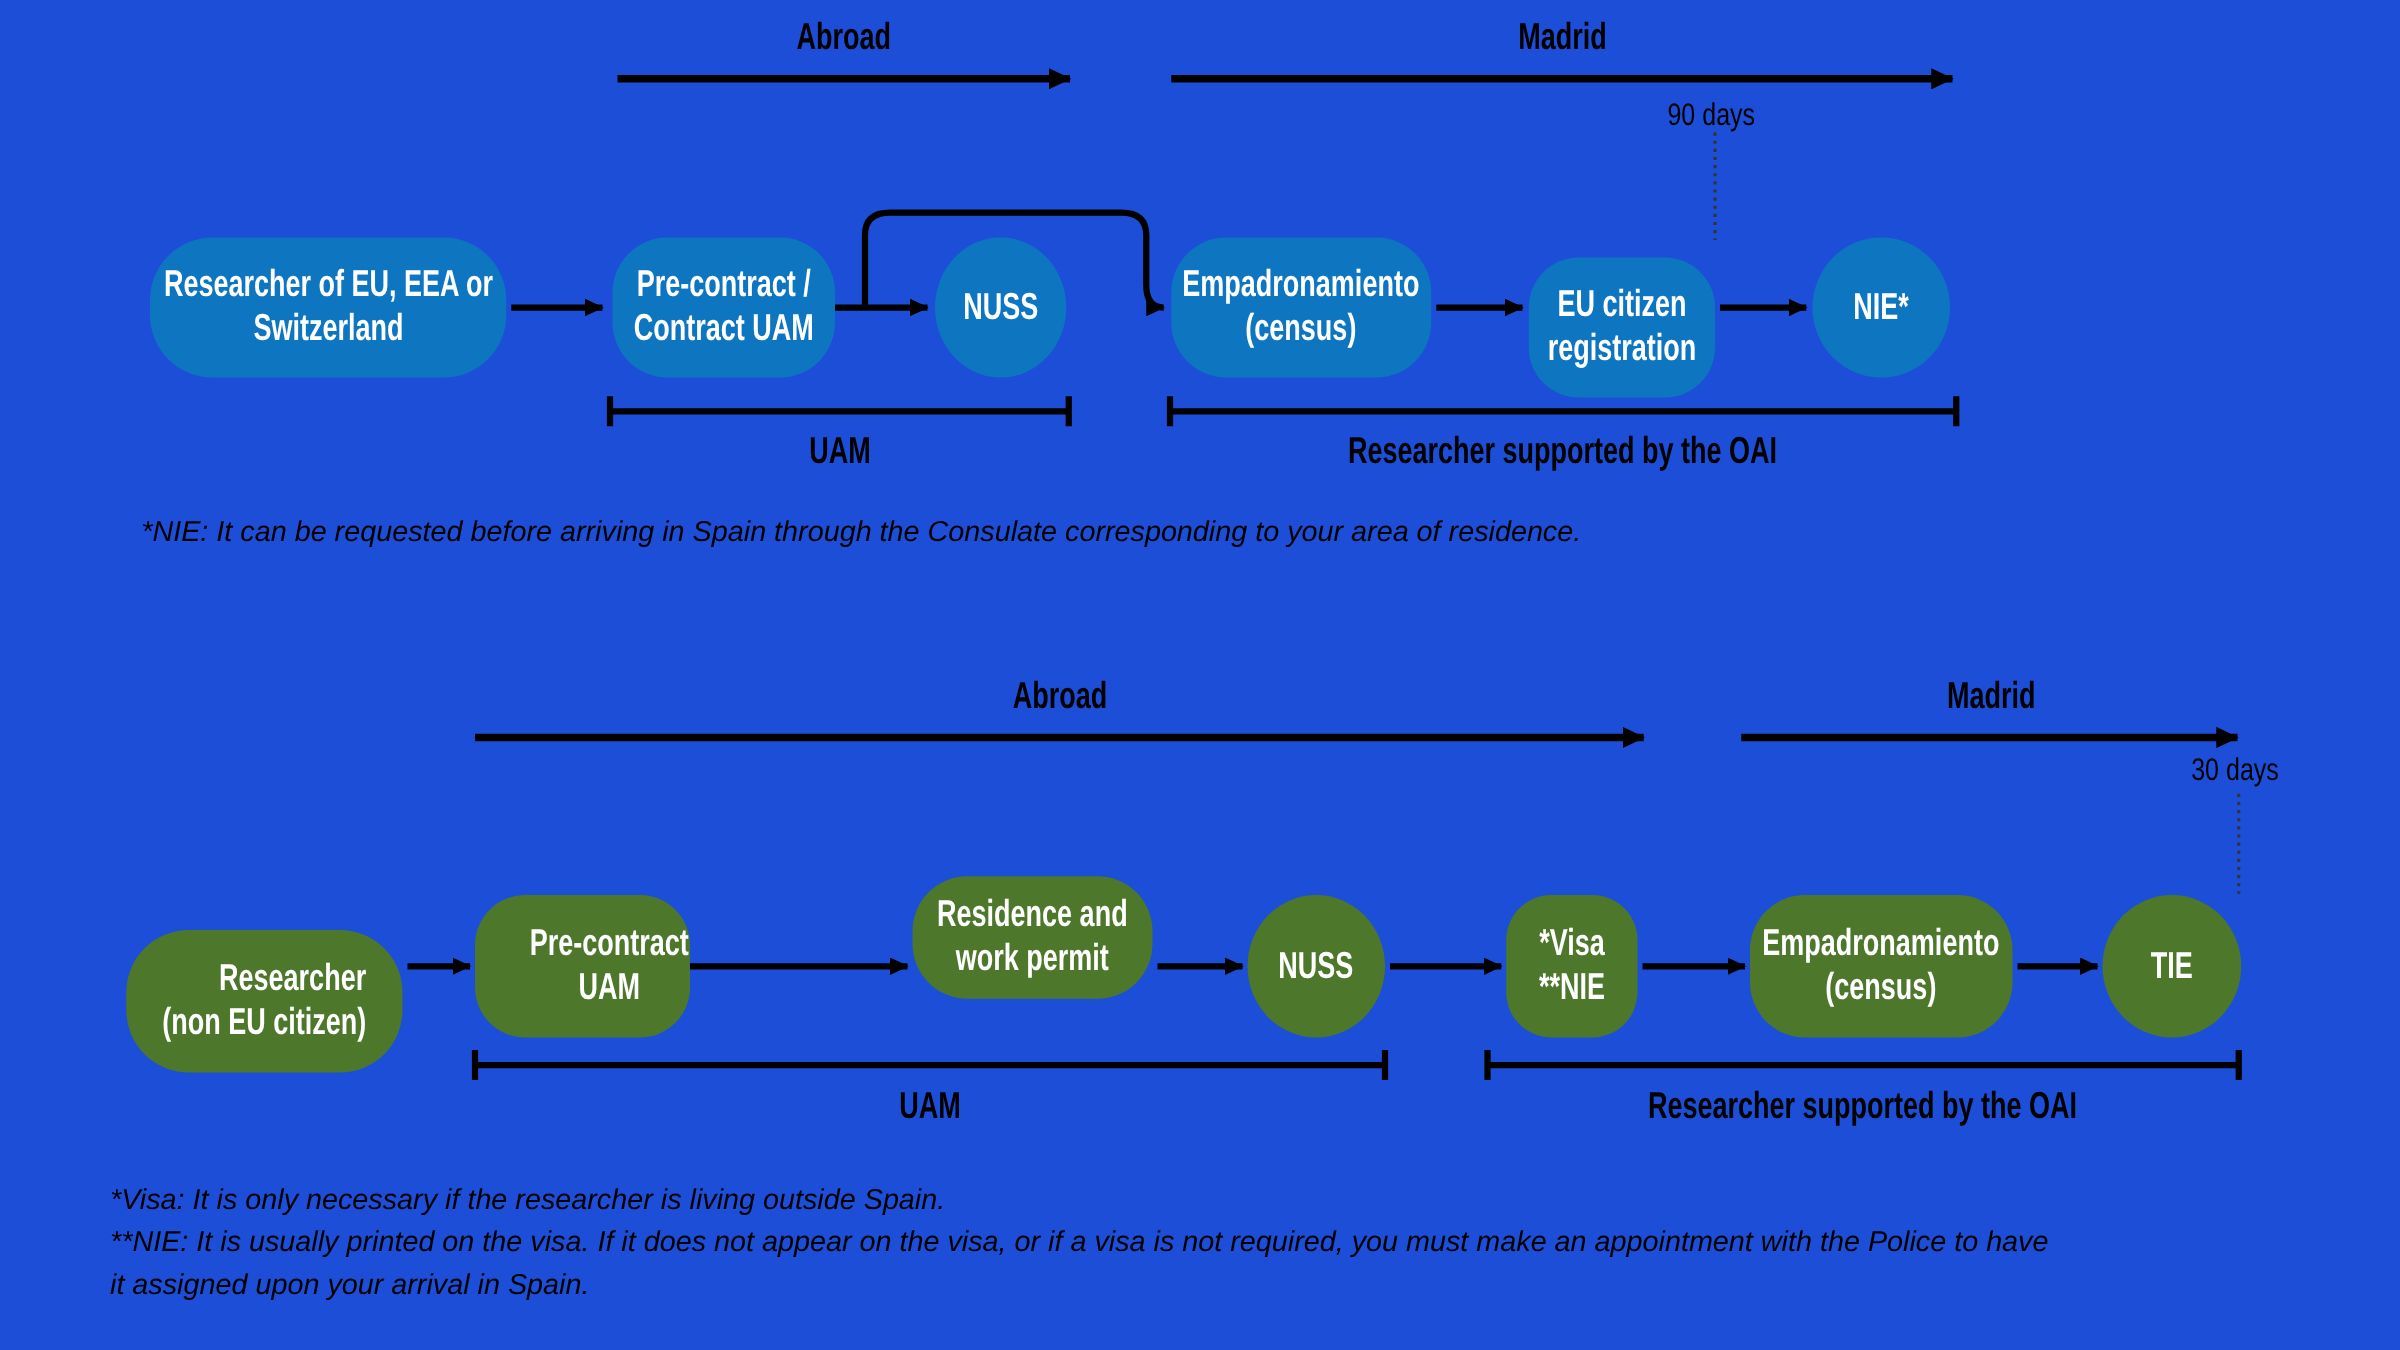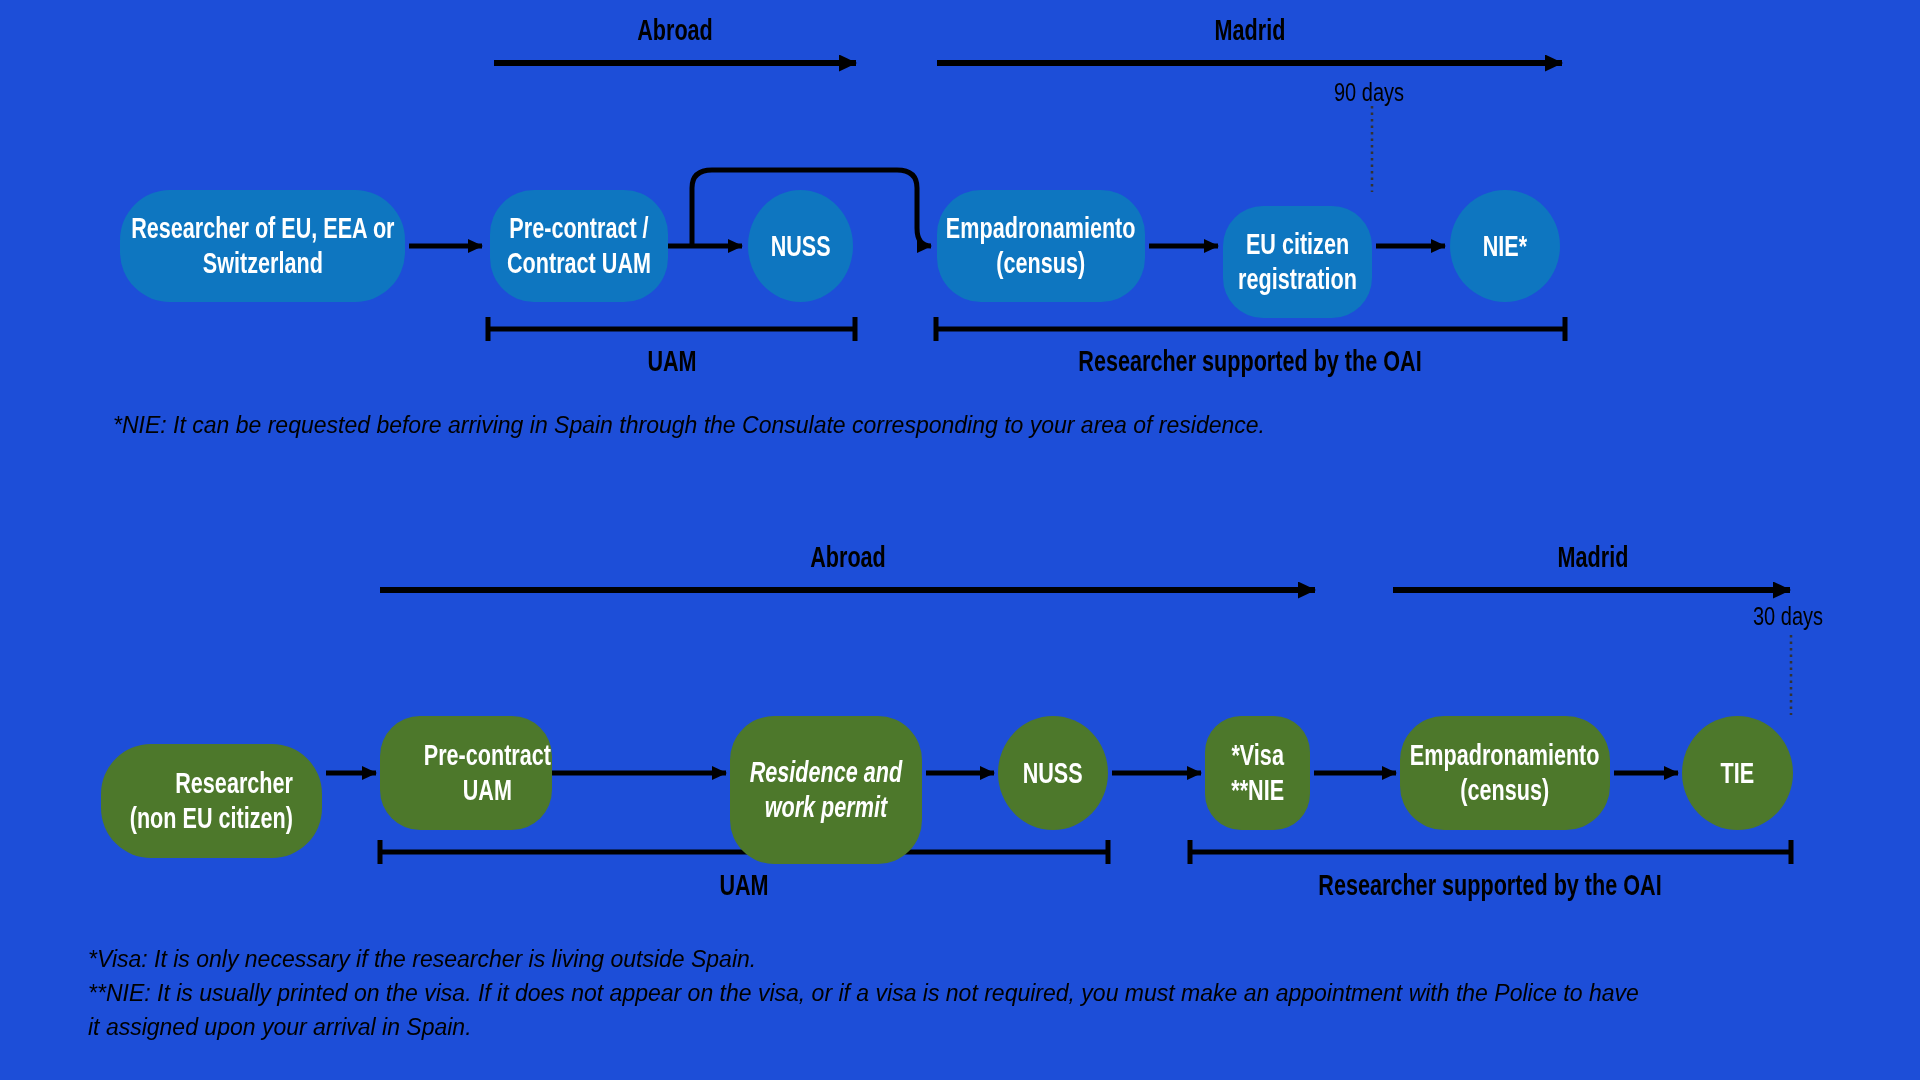--- a/index.html
+++ b/index.html
@@ -111,21 +111,21 @@
   <div class="dayslabel" style="left:1788px;top:602px;">30 days</div>
 
   <div class="node noneu" style="left:101px;top:744px;width:221px;height:114px;border-radius:50px;text-align:right;">
     <span class="nlabel">Researcher
 (non EU citizen)</span>
   </div>
   <div class="node noneu" style="left:380px;top:716px;width:130px;height:114px;border-radius:40px;padding-left:42px;">
     <span class="nlabel">Pre-contract
 UAM</span>
   </div>
-  <div class="node noneu" style="left:730px;top:716px;width:192px;height:148px;border-radius:44px;font-style:italic;">
+  <div class="node noneu" style="left:730px;top:701px;width:192px;height:98px;border-radius:44px;">
     <span class="nlabel">Residence and
 work permit</span>
   </div>
   <div class="node noneu" style="left:998px;top:716px;width:110px;height:114px;border-radius:50%;">
     <span class="nlabel">NUSS</span>
   </div>
   <div class="node noneu" style="left:1205px;top:716px;width:105px;height:114px;border-radius:36px;align-items:center;">
     <span class="nlabel">*Visa
 **NIE</span>
   </div>

